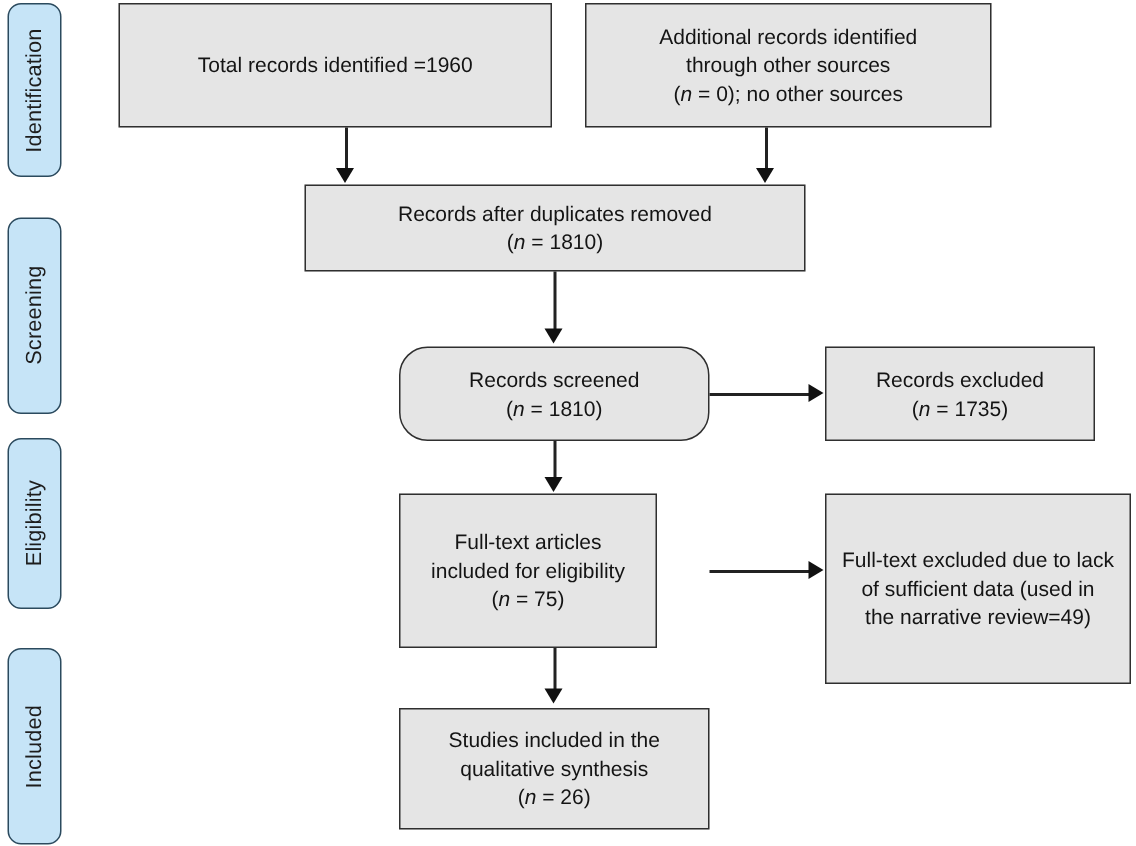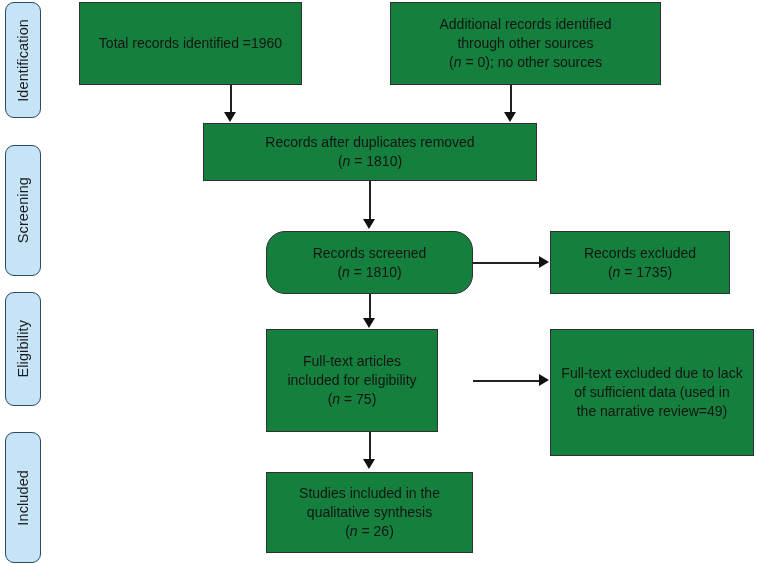--- a/index.html
+++ b/index.html
@@ -35,21 +35,21 @@
     font-size:14.5px;
     letter-spacing:.1px;
     color:#1d1d1d;
     white-space:nowrap;
   }
 
   
   .box{
     position:absolute;
     box-sizing:border-box;
-    background:#15803d;
+    background:#e5e5e5;
     border:1.5px solid #2f2f2f;
     display:flex;
     align-items:center;
     justify-content:center;
     text-align:center;
   }
   .box .txt{
     font-size:14px;
     line-height:19px;
     color:#141414;
@@ -98,21 +98,21 @@
   </div>
 
   <div class="pill" style="top:292px;height:114px;">
     <span>Eligibility</span>
   </div>
 
   <div class="pill" style="top:432px;height:131px;">
     <span>Included</span>
   </div>
 
-  <div class="box" style="left:79px;top:2px;width:223px;height:83px;">
+  <div class="box" style="left:79px;top:2px;width:289px;height:83px;">
     <div class="txt">Total records identified =1960</div>
   </div>
 
   <div class="box" style="left:390px;top:2px;width:271px;height:83px;">
     <div class="txt"><span>Additional records identified</span><br><span>through other sources</span><br><span>(</span><i>n</i><span> = 0); no other sources</span></div>
   </div>
 
   <div class="vline" style="left:230px;top:85px;height:28px;"></div>
   <div class="arrow-down" style="left:224px;top:112px;"></div>
 

